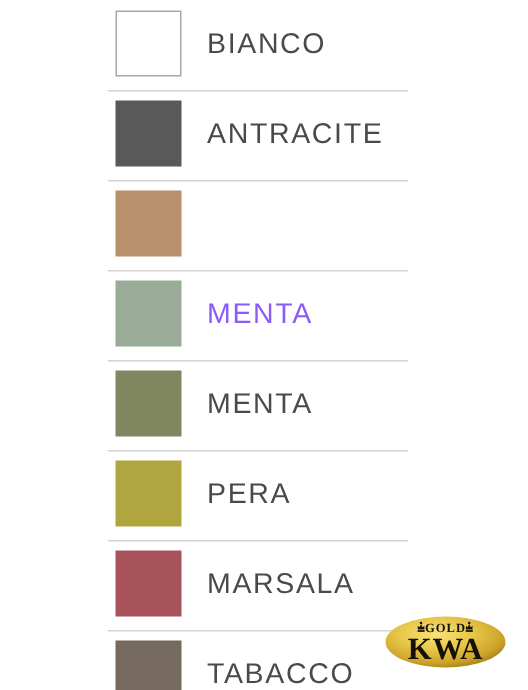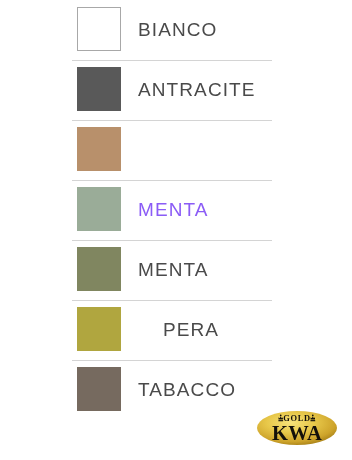--- a/index.html
+++ b/index.html
@@ -100,21 +100,25 @@
     <div class="swatch-row" style="--divider: #d4d4d4;">
       <div class="swatch-chip" style="background: rgb(154, 172, 152);"></div>
       <div class="swatch-label" style="color: #8b5cf6;">MENTA</div>
     </div>
     <div class="swatch-row" style="--divider: #d4d4d4;">
       <div class="swatch-chip" style="background: rgb(128, 134, 96);"></div>
       <div class="swatch-label" style="color: rgb(74, 74, 74);">MENTA</div>
     </div>
     <div class="swatch-row" style="--divider: #d4d4d4;">
       <div class="swatch-chip" style="background: rgb(176, 166, 63);"></div>
-      <div class="swatch-label" style="color: rgb(74, 74, 74); margin-left: 25px;">PERA</div>
+      <div class="swatch-label" style="color: rgb(74, 74, 74);">PERA</div>
+    </div>
+    <div class="swatch-row" style="--divider: #d4d4d4;">
+      <div class="swatch-chip" style="background: rgb(168, 83, 90);"></div>
+      <div class="swatch-label" style="color: rgb(74, 74, 74);">MARSALA</div>
     </div>
     <div class="swatch-row" style="--divider: #d4d4d4;">
       <div class="swatch-chip" style="background: rgb(118, 106, 95);"></div>
       <div class="swatch-label" style="color: rgb(74, 74, 74);">TABACCO</div>
     </div>
   </div>
 
 <div id="brand-logo">
   <svg viewBox="0 0 82 48" xmlns="http://www.w3.org/2000/svg" aria-hidden="true">
     <defs>

